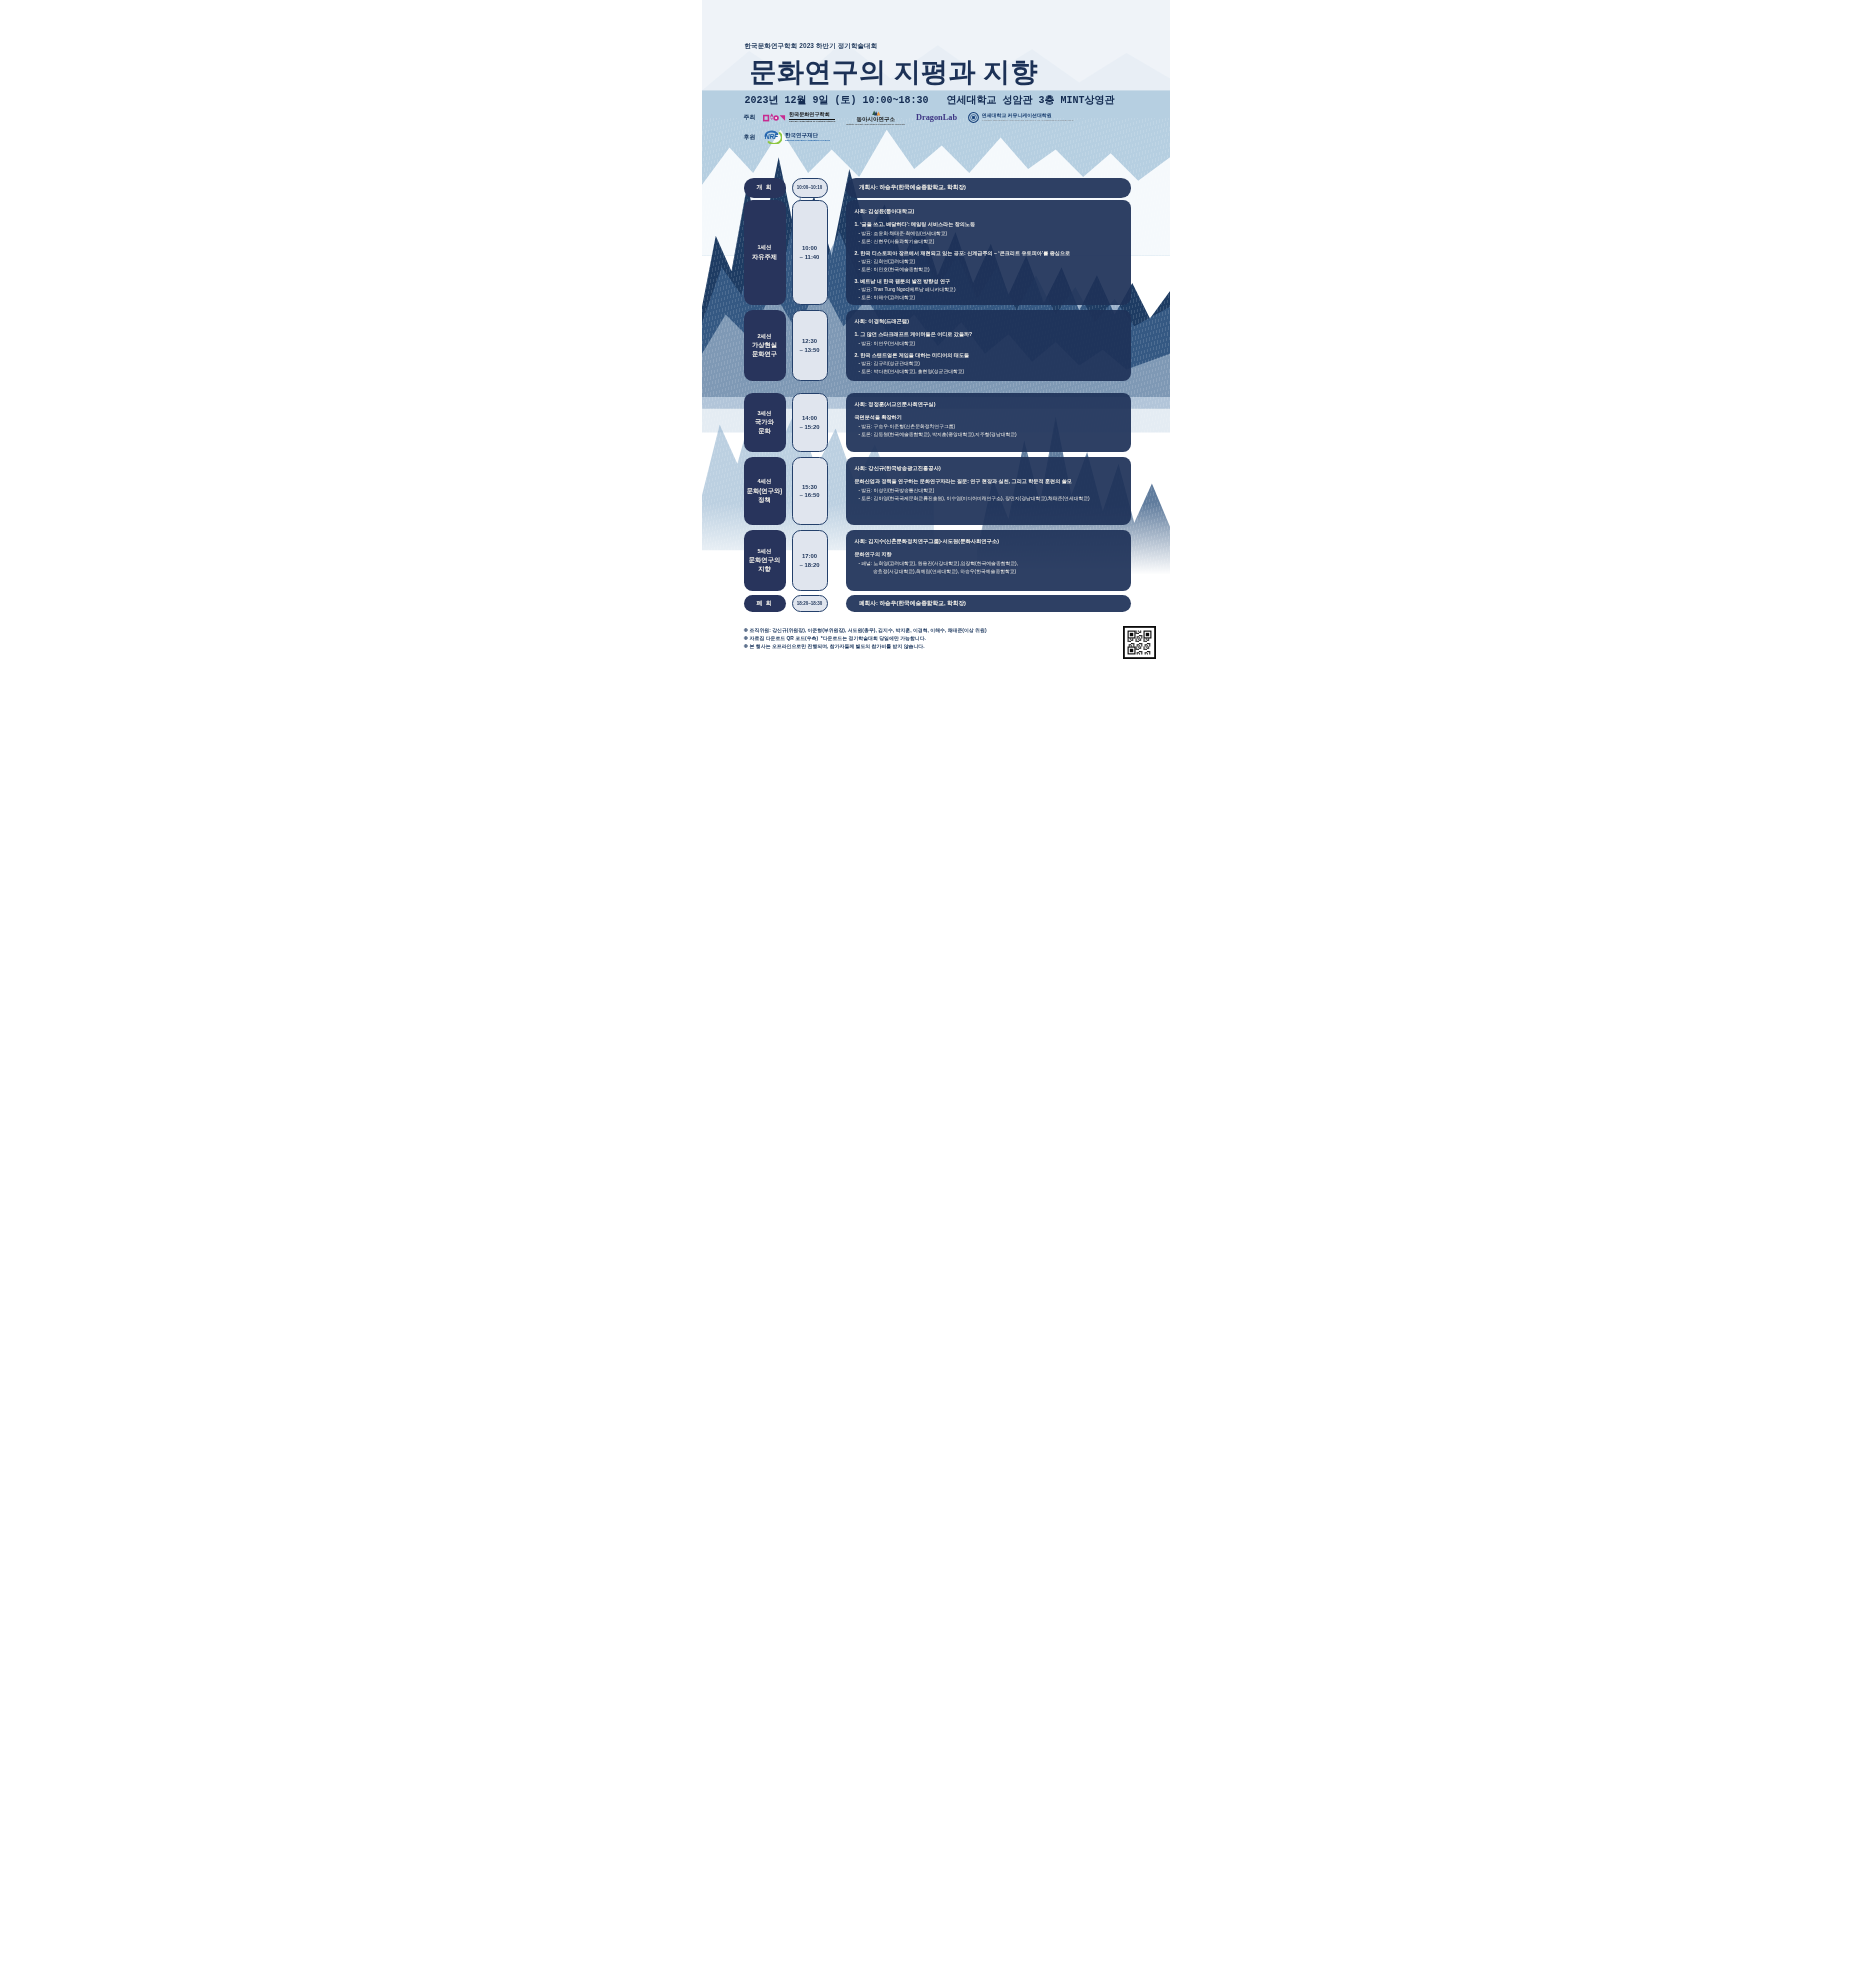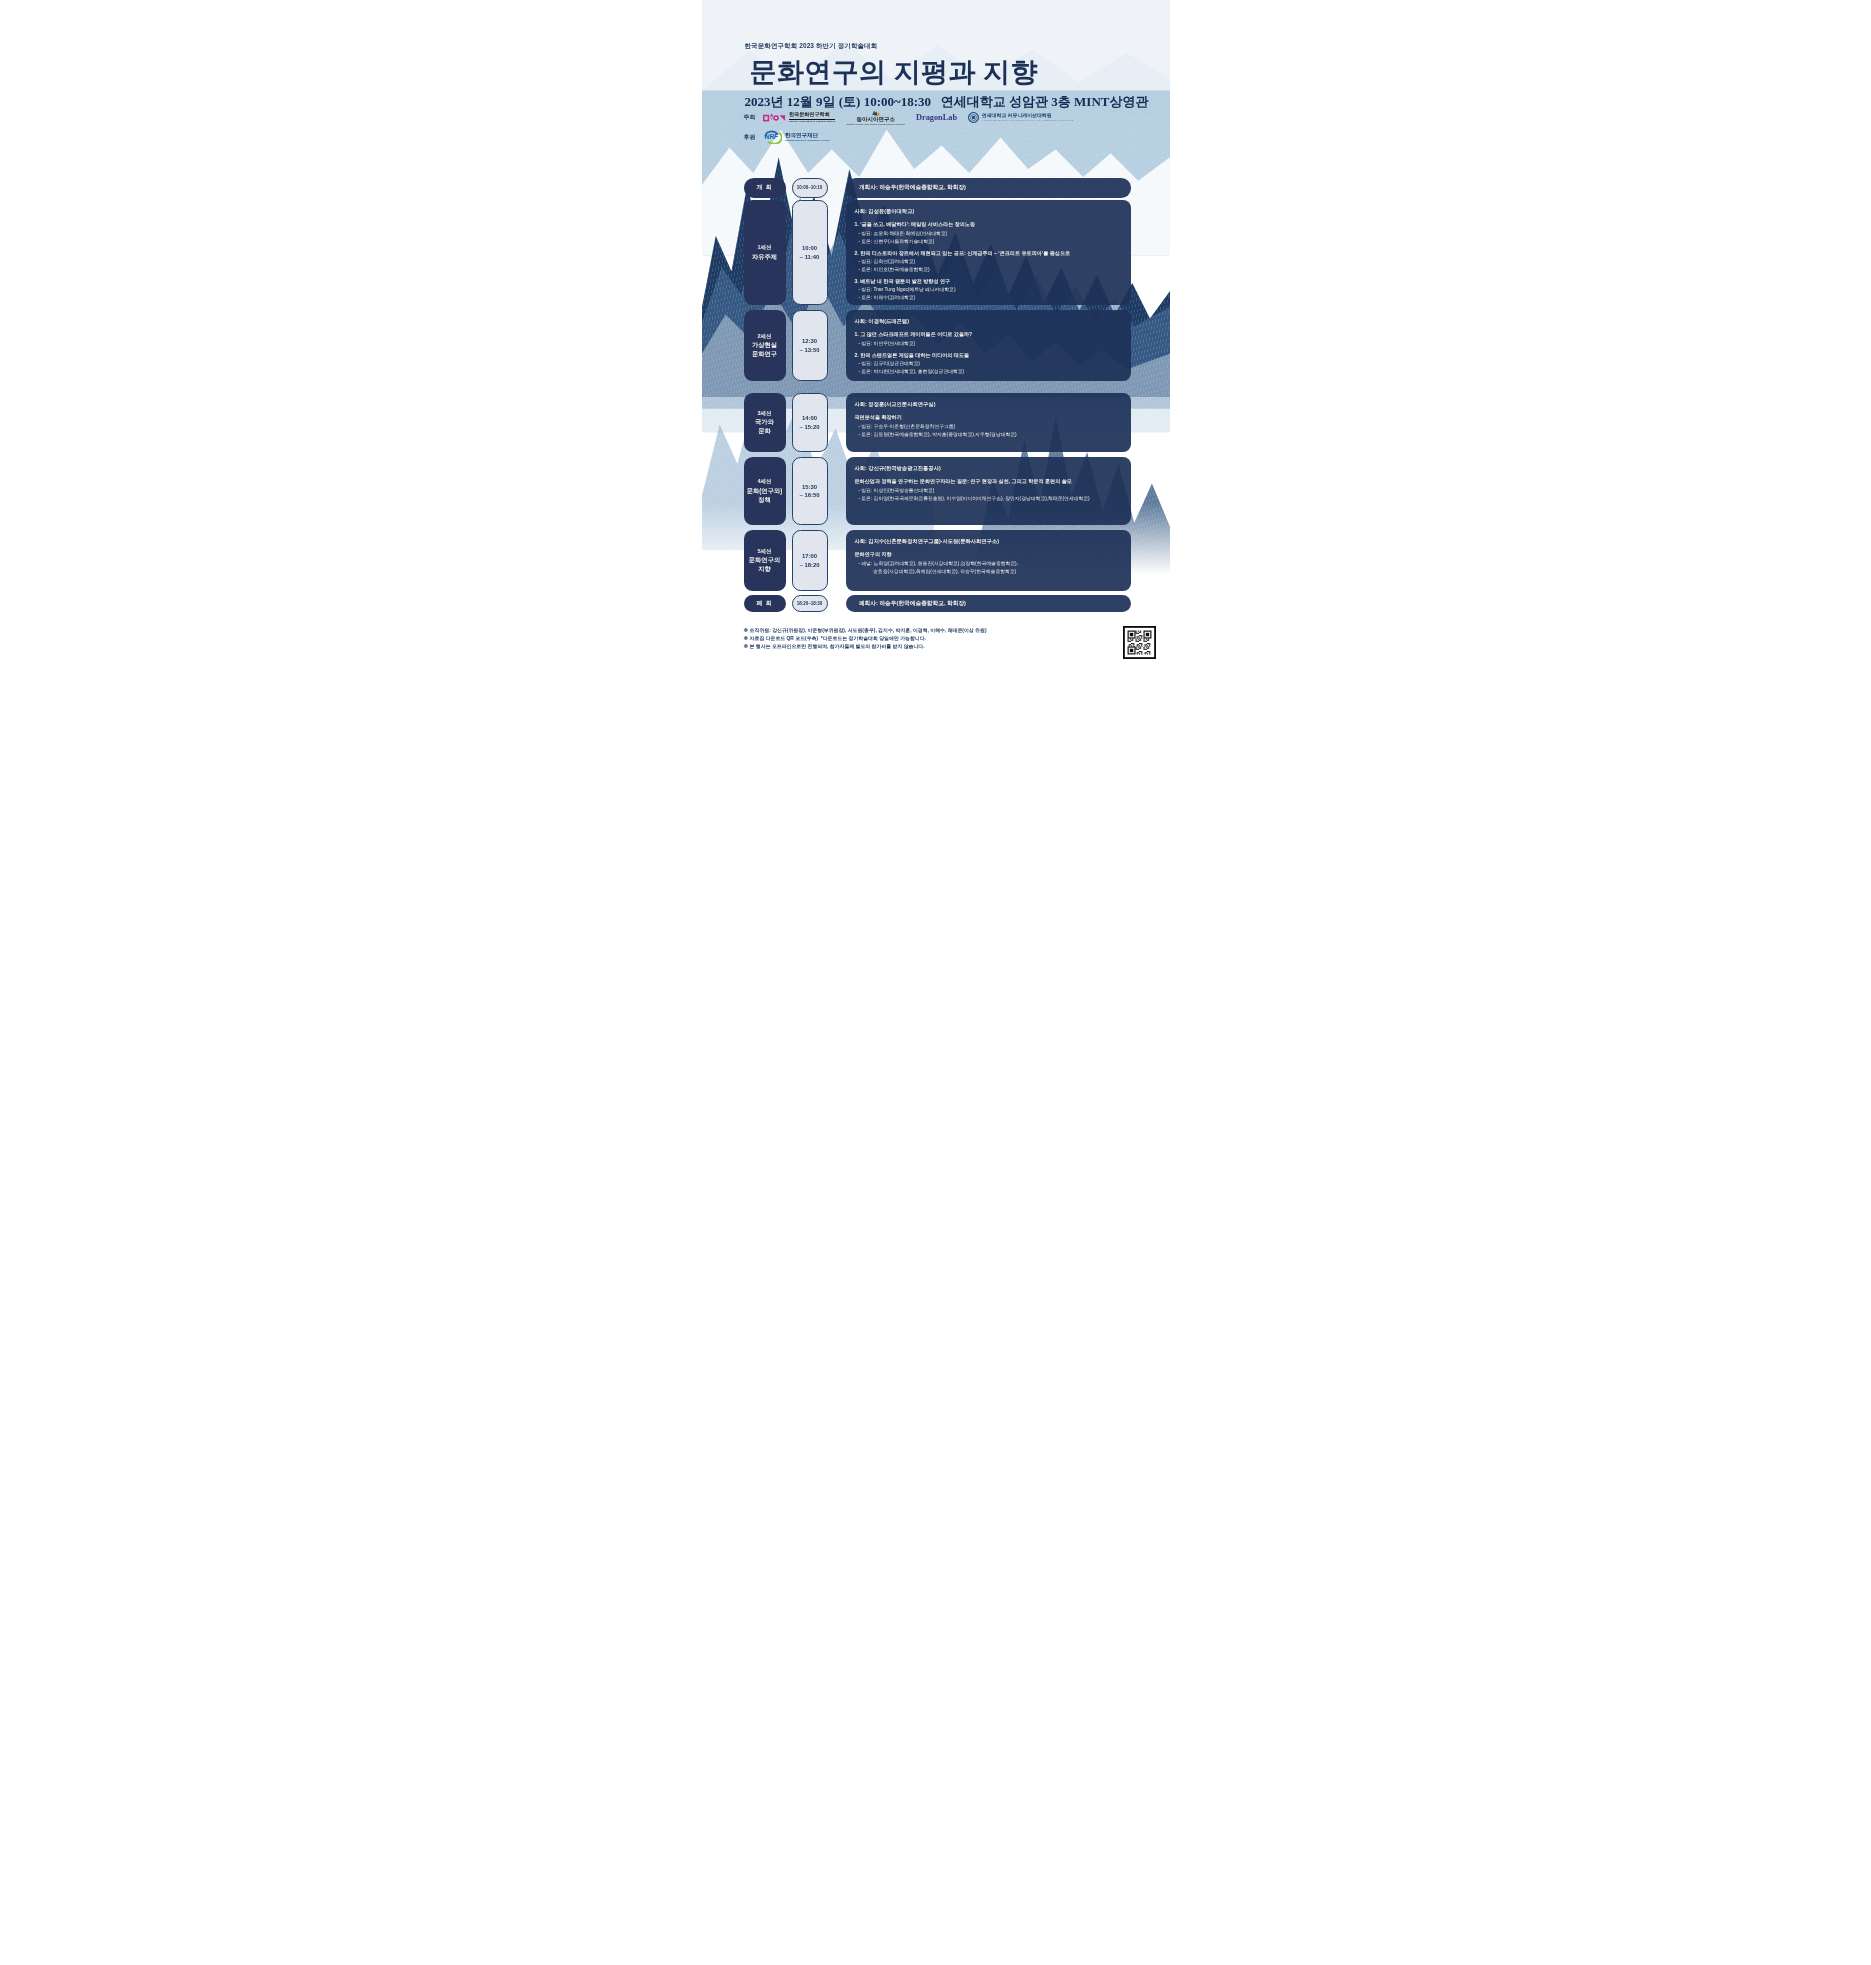--- a/index.html
+++ b/index.html
@@ -6,22 +6,22 @@
   body{font-family:"Liberation Sans","DejaVu Sans",sans-serif;}
   .poster{position:relative;width:468px;height:662px;overflow:hidden;background:#ffffff;margin:0 auto;}
   .bg{position:absolute;left:0;top:0;width:468px;height:662px;display:block;}
   .texture{position:absolute;left:0;top:118px;width:468px;height:476px;
     background:repeating-linear-gradient(100deg,rgba(255,255,255,.12) 0 0.6px,rgba(255,255,255,0) 0.6px 2.8px);
     pointer-events:none;}
   
   .supertitle{position:absolute;left:43px;top:42px;font-size:6.5px;font-weight:800;color:#1d3659;letter-spacing:0.1px;}
   .title{position:absolute;left:40px;top:50px;margin:8px;font-family:"Liberation Serif","DejaVu Serif",serif;
     font-size:27px;font-weight:700;color:#1c3156;letter-spacing:0.4px;line-height:1.1;white-space:nowrap;}
-  .dateline{position:absolute;left:43px;top:93px;font-family:Liberation Serif, serif;
-    font-size:13px;font-weight:700;color:#142c52;white-space:pre-wrap;}
+  .dateline{position:absolute;left:43px;top:93px;font-family:Liberation Mono, monospace;
+    font-size:10px;font-weight:700;color:#142c52;white-space:pre-wrap;}
   
   .orgs{position:absolute;left:42px;top:110px;width:397px;}
   .org-row{display:flex;align-items:center;gap:7.9px;margin-bottom:4.7px;}
   .org-label{font-size:5.9px;font-weight:800;color:#1d3b62;flex:0 0 auto;}
   .org-logos{display:flex;align-items:center;gap:11px;}
   .logo{display:flex;align-items:center;gap:2.8px;}
   .logo .stack{display:flex;flex-direction:column;justify-content:center;}
   .logo .nm{font-size:5.1px;font-weight:800;color:#121212;line-height:1.15;}
   .logo .sub{font-size:2.5px;font-weight:700;color:#333;margin-top:0.8px;}
   .logo-0 .nm{border-bottom:0.8px solid #101010;padding-bottom:0.8px;}

